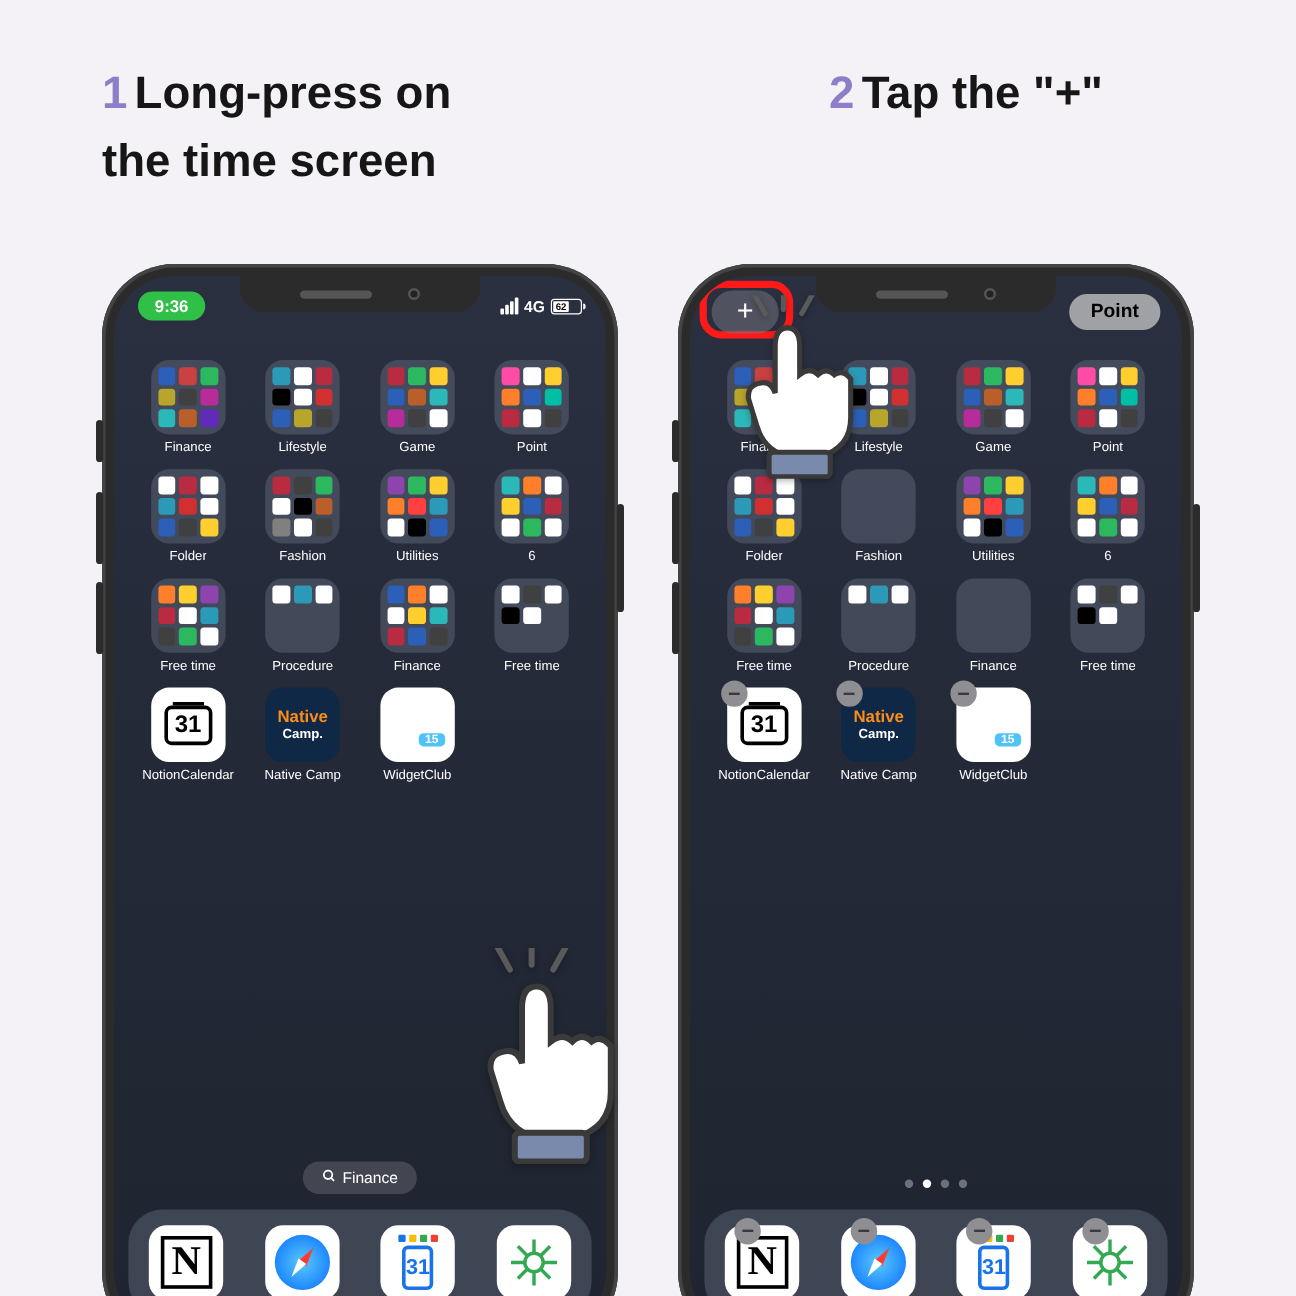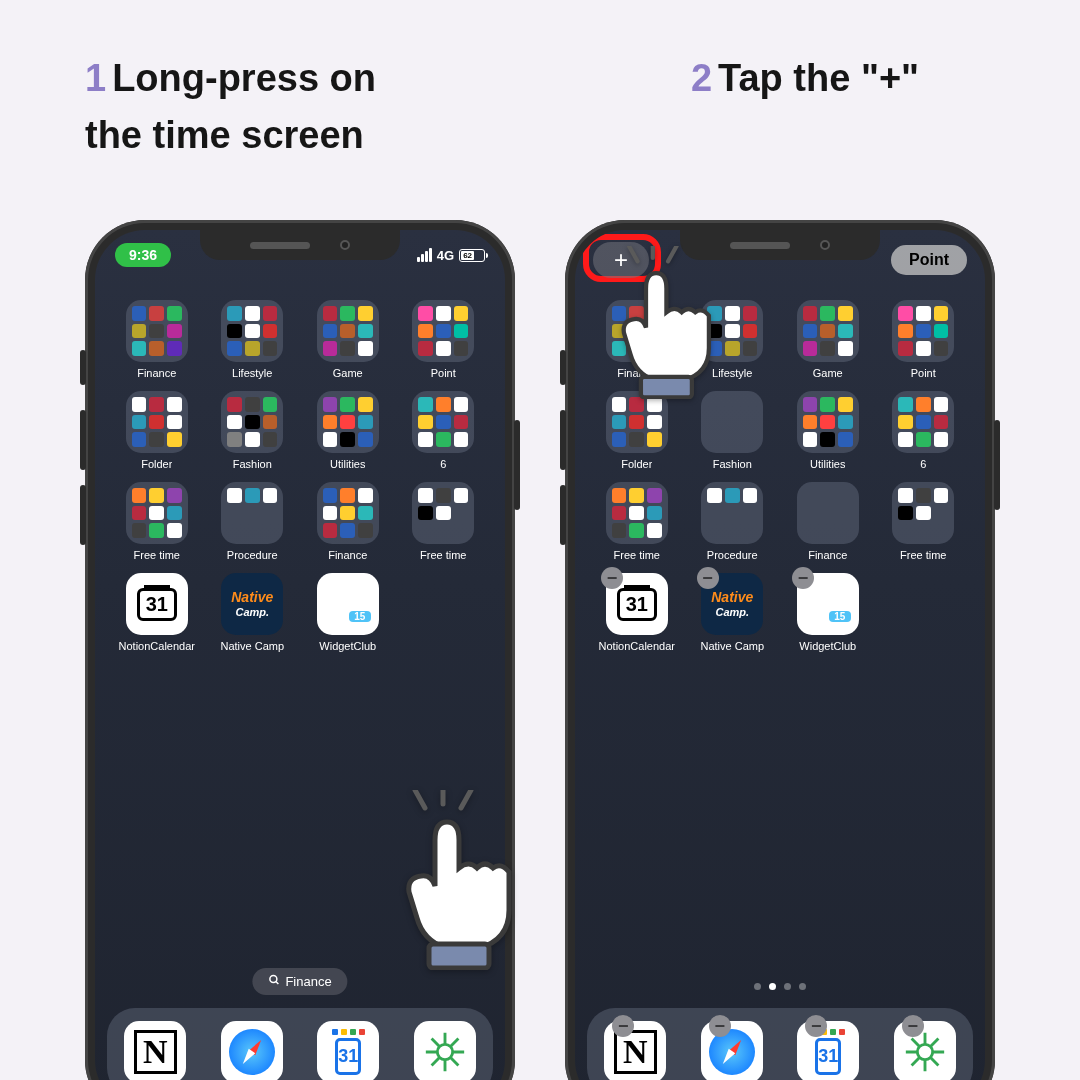--- a/index.html
+++ b/index.html
@@ -173,21 +173,21 @@
 
   
   .hand {
     position:absolute; z-index:100;
     transform-origin: top left;
   }
   .hand svg { filter: drop-shadow(0 2px 3px rgba(0,0,0,0.3)); }
 
   
   .ic-white { background:#fff; color:#000; }
-  .ic-navy { background:#0e2845; color:#fff;font-style:italic; }
+  .ic-navy { background:#0e2845; color:#fff; }
   .nc-orange { color:#ff8c1a; font-size:14px; line-height:1.1; }
   .nc-white { color:#fff; }
   .widgetclub {
     background:#fff; display:grid; grid-template-columns:1fr 1fr; grid-template-rows:1fr 1fr;
     gap:2px; padding:8px;
   }
   .widgetclub div { border-radius:4px; }
   .cal-icon { background:#fff; display:flex; flex-direction:column; padding:8px; }
   .cal-top { display:flex; gap:3px; margin-bottom:3px; }
   .cal-top span { width:6px; height:6px; border-radius:1px; }

